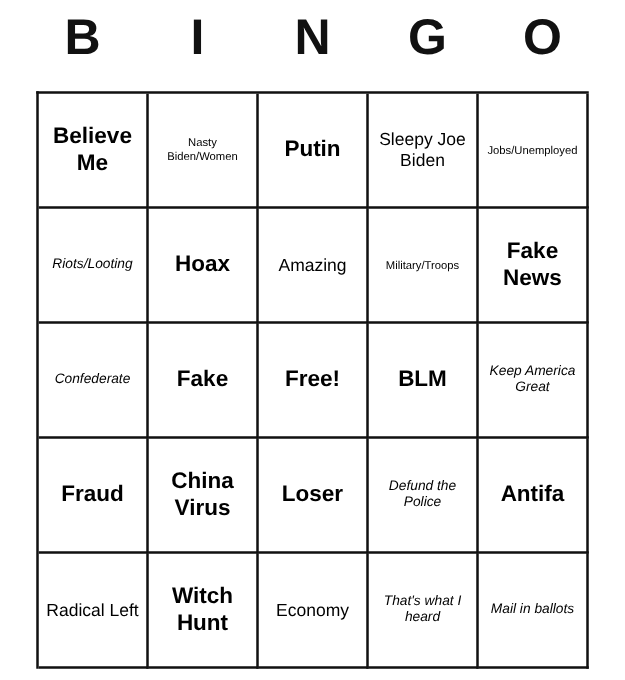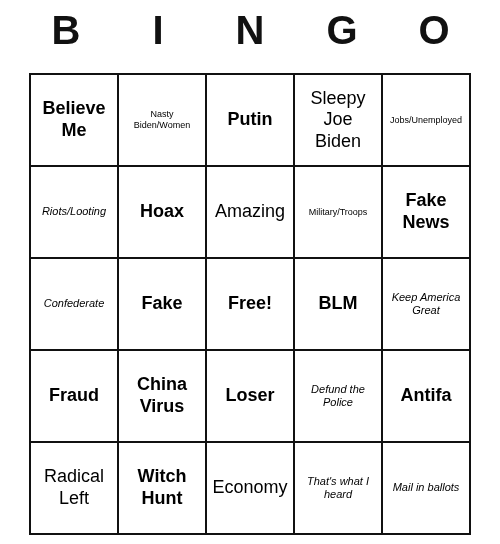--- a/index.html
+++ b/index.html
@@ -42,21 +42,21 @@
       justify-content: center;
       text-align: center;
       padding: 4px;
       cursor: default;
     }
     .cell-text {
       line-height: 1.2;
     }
     .size-xl { font-size: 18px; font-weight: bold; }
     .size-lg { font-size: 18px; font-weight: bold; }
-    .size-md { font-size: 18px; }
+    .size-md { font-size: 14px; }
     .size-sm { font-size: 11px; font-style: italic; }
     .size-xs { font-size: 9px; }
   </style>
 </head>
 <body>
 
 <div class="bingo-header">
 <div class="bingo-letter">B</div>
     <div class="bingo-letter">I</div>
     <div class="bingo-letter">N</div>

